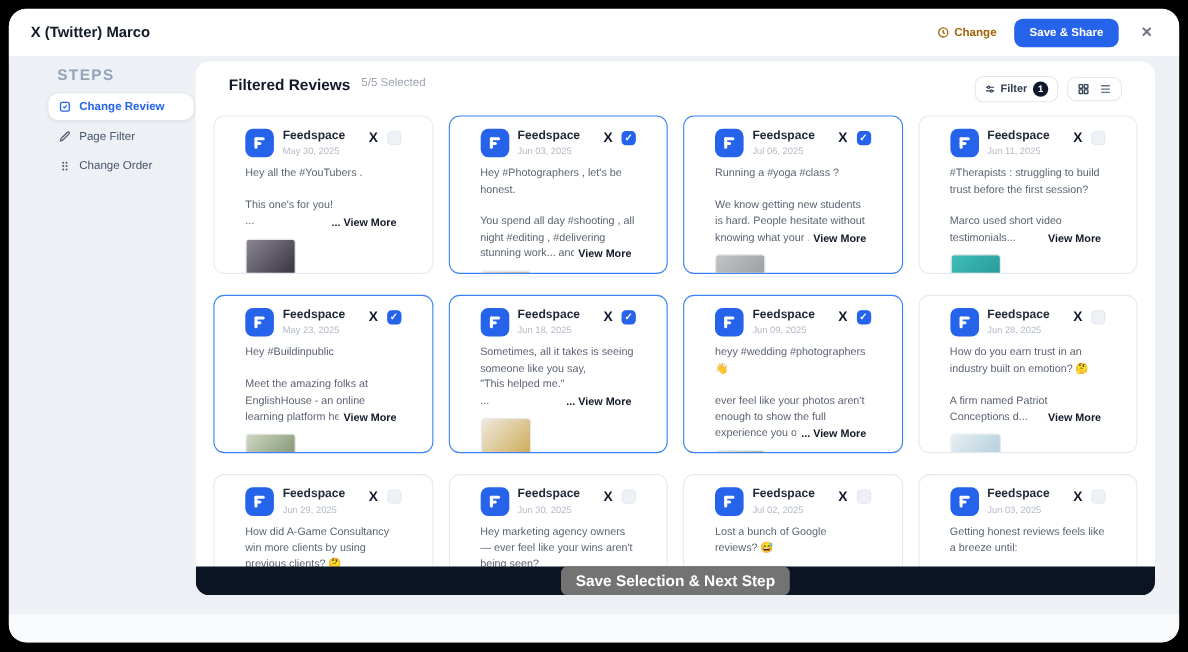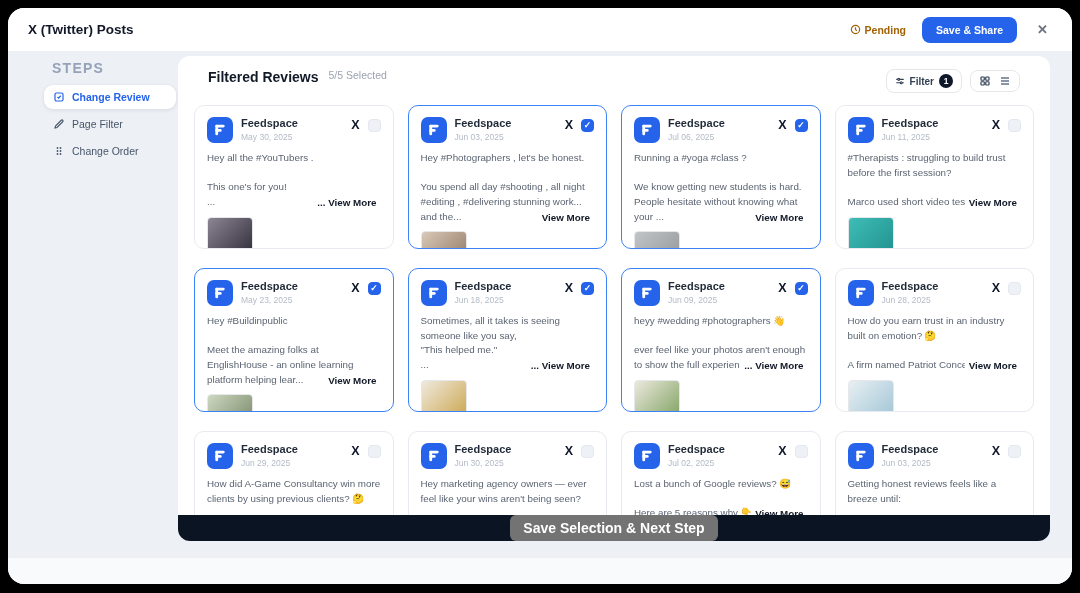--- a/index.html
+++ b/index.html
@@ -26,21 +26,21 @@
   .panel-header { display:flex; align-items:flex-start; padding:13px 30px 6px; }
   .panel-title { font-size:14px; font-weight:700; color:#111827; }
   .selected-count { font-size:10.5px; color:#9ca3af; margin-left:10px; }
   .header-tools { margin-left:auto; display:flex; align-items:center; gap:8px; }
   .filter-btn { display:flex; align-items:center; gap:5px; border:1px solid #e5e7eb; border-radius:8px; background:#fff; padding:4px 8px; font-size:10px; font-weight:700; color:#334155; cursor:pointer; font-family:inherit; }
   .filter-badge { width:14px; height:14px; border-radius:50%; background:#0f172a; color:#fff; font-size:8.5px; font-weight:700; display:flex; align-items:center; justify-content:center; }
   .view-toggle { display:flex; align-items:center; gap:8px; border:1px solid #e5e7eb; border-radius:8px; padding:4px 8px; background:#fff; }
   .view-toggle .icon-btn { cursor:pointer; display:flex; }
   
   .grid { display:grid; grid-template-columns:repeat(4,1fr); gap:19px 14px; padding:6px 16px 16px; }
-  .card { border:1px solid #e7eaf0; border-radius:10px; background:#fff; height:144px; padding:11px 12px; position:relative; overflow:hidden; }
+  .card { border:1px solid #e7eaf0; border-radius:10px; background:#fff; height:144px; padding:11px 28px; position:relative; overflow:hidden; }
   .card.selected { border:1.5px solid #3b82f6; }
   .card-head { display:flex; align-items:flex-start; gap:8px; }
   .logo { width:26px; height:26px; border-radius:7px; background:#2563eb; display:flex; align-items:center; justify-content:center; flex:0 0 auto; }
   .card-meta { line-height:1.2; }
   .card-author { font-size:11px; font-weight:700; color:#1f2937; }
   .card-date { font-size:8.5px; color:#b3bac6; margin-top:2px; }
   .head-right { margin-left:auto; display:flex; align-items:center; gap:8px; padding-top:2px; }
   .x-logo { font-size:12.5px; font-weight:900; color:#0f172a; line-height:1; }
   .checkbox { width:13px; height:13px; border-radius:4px; background:#eef1f5; border:1px solid #e3e8ee; cursor:pointer; display:flex; align-items:center; justify-content:center; }
   .checkbox.checked { background:#2563eb; border-color:#2563eb; }
@@ -51,28 +51,28 @@
   
   .bottombar { position:absolute; left:0; right:0; bottom:0; height:26px; background:#0b1422; display:flex; align-items:center; justify-content:center; }
   .save-next { background:#737373; color:#fff; border:none; border-radius:6px; font-size:14px; font-weight:700; padding:5px 13px; cursor:pointer; font-family:inherit; }
 </style>
 </head>
 <body>
 
 <div class="window">
 
   <div class="topbar">
-    <div class="app-title">X (Twitter) Posts</div>
+    <div class="app-title">X (Twitter) Marco</div>
     <div class="topbar-right">
       <div class="pending">
         <svg width="11" height="11" viewBox="0 0 24 24" fill="none" stroke="#a16207" stroke-width="2.6">
             <circle cx="12" cy="12" r="9"></circle>
             <path d="M12 7v5l3 3"></path>
           </svg>
-        <span>Pending</span>
+        <span>Change</span>
       </div>
       <button class="btn-primary">Save &amp; Share</button>
       <span class="close-x">✕</span>
     </div>
   </div>
 
   <div class="content">
 
     <div class="sidebar">
       <div class="steps-label">STEPS</div>

